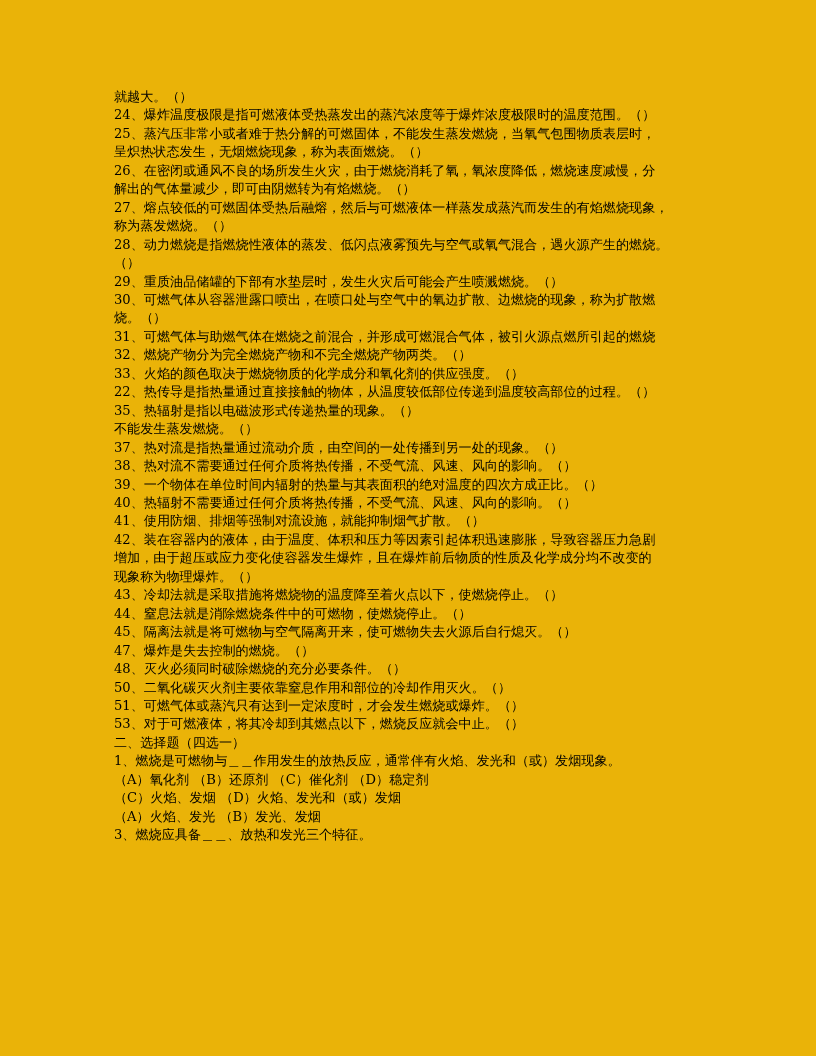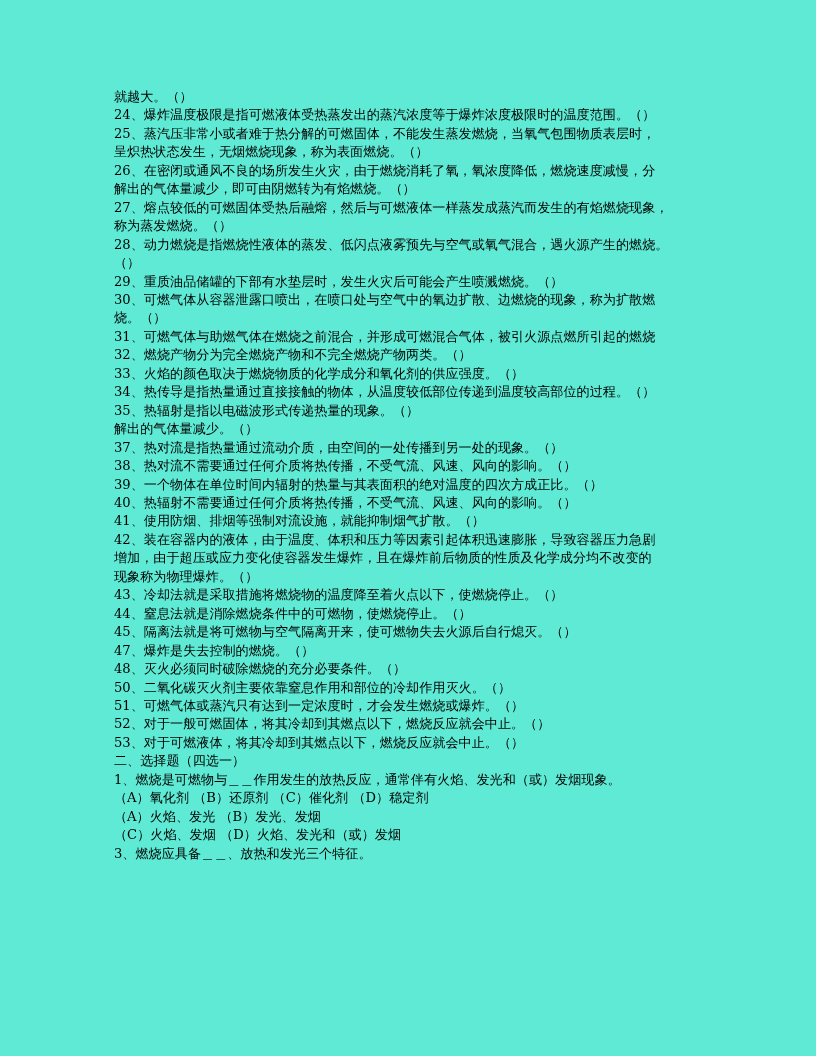--- a/index.html
+++ b/index.html
@@ -15,21 +15,21 @@
     font-family: "DejaVu Serif", "Liberation Serif", serif;
     color: #000000;
     -webkit-font-smoothing: antialiased;
   }
   .page {
     position: absolute;
     left: 0;
     top: 0;
     width: 816px;
     height: 1056px;
-    background: #5eead4;
+    background: #eab308;
   }
   .text-block {
     position: absolute;
     left: 114px;
     top: 88px;
     width: 594px;
   }
   .line {
     font-size: 13.1px;
     line-height: 18.45px;
@@ -54,40 +54,39 @@
     <div class="line">27、熔点较低的可燃固体受热后融熔，然后与可燃液体一样蒸发成蒸汽而发生的有焰燃烧现象，</div>
     <div class="line">称为蒸发燃烧。（）</div>
     <div class="line">28、动力燃烧是指燃烧性液体的蒸发、低闪点液雾预先与空气或氧气混合，遇火源产生的燃烧。</div>
     <div class="line">（）</div>
     <div class="line">29、重质油品储罐的下部有水垫层时，发生火灾后可能会产生喷溅燃烧。（）</div>
     <div class="line">30、可燃气体从容器泄露口喷出，在喷口处与空气中的氧边扩散、边燃烧的现象，称为扩散燃</div>
     <div class="line">烧。（）</div>
     <div class="line">31、可燃气体与助燃气体在燃烧之前混合，并形成可燃混合气体，被引火源点燃所引起的燃烧</div>
     <div class="line">32、燃烧产物分为完全燃烧产物和不完全燃烧产物两类。（）</div>
     <div class="line">33、火焰的颜色取决于燃烧物质的化学成分和氧化剂的供应强度。（）</div>
-    <div class="line">34、热传导是指热量通过直接接触的物体，从温度较低部位传递到温度较高部位的过程。（）</div>
+    <div class="line">22、热传导是指热量通过直接接触的物体，从温度较低部位传递到温度较高部位的过程。（）</div>
     <div class="line">35、热辐射是指以电磁波形式传递热量的现象。（）</div>
-    <div class="line">解出的气体量减少。（）</div>
+    <div class="line">不能发生蒸发燃烧。（）</div>
     <div class="line">37、热对流是指热量通过流动介质，由空间的一处传播到另一处的现象。（）</div>
     <div class="line">38、热对流不需要通过任何介质将热传播，不受气流、风速、风向的影响。（）</div>
     <div class="line">39、一个物体在单位时间内辐射的热量与其表面积的绝对温度的四次方成正比。（）</div>
     <div class="line">40、热辐射不需要通过任何介质将热传播，不受气流、风速、风向的影响。（）</div>
     <div class="line">41、使用防烟、排烟等强制对流设施，就能抑制烟气扩散。（）</div>
     <div class="line">42、装在容器内的液体，由于温度、体积和压力等因素引起体积迅速膨胀，导致容器压力急剧</div>
     <div class="line">增加，由于超压或应力变化使容器发生爆炸，且在爆炸前后物质的性质及化学成分均不改变的</div>
     <div class="line">现象称为物理爆炸。（）</div>
     <div class="line">43、冷却法就是采取措施将燃烧物的温度降至着火点以下，使燃烧停止。（）</div>
     <div class="line">44、窒息法就是消除燃烧条件中的可燃物，使燃烧停止。（）</div>
     <div class="line">45、隔离法就是将可燃物与空气隔离开来，使可燃物失去火源后自行熄灭。（）</div>
     <div class="line">47、爆炸是失去控制的燃烧。（）</div>
     <div class="line">48、灭火必须同时破除燃烧的充分必要条件。（）</div>
     <div class="line">50、二氧化碳灭火剂主要依靠窒息作用和部位的冷却作用灭火。（）</div>
     <div class="line">51、可燃气体或蒸汽只有达到一定浓度时，才会发生燃烧或爆炸。（）</div>
-    <div class="line">52、对于一般可燃固体，将其冷却到其燃点以下，燃烧反应就会中止。（）</div>
     <div class="line">53、对于可燃液体，将其冷却到其燃点以下，燃烧反应就会中止。（）</div>
     <div class="line">二、选择题（四选一）</div>
     <div class="line">1、燃烧是可燃物与＿＿作用发生的放热反应，通常伴有火焰、发光和（或）发烟现象。</div>
     <div class="line">（A）氧化剂 （B）还原剂 （C）催化剂 （D）稳定剂</div>
+    <div class="line">（C）火焰、发烟 （D）火焰、发光和（或）发烟</div>
     <div class="line">（A）火焰、发光 （B）发光、发烟</div>
-    <div class="line">（C）火焰、发烟 （D）火焰、发光和（或）发烟</div>
     <div class="line">3、燃烧应具备＿＿、放热和发光三个特征。</div>
   </div>
 </div>
 
 </body></html>

